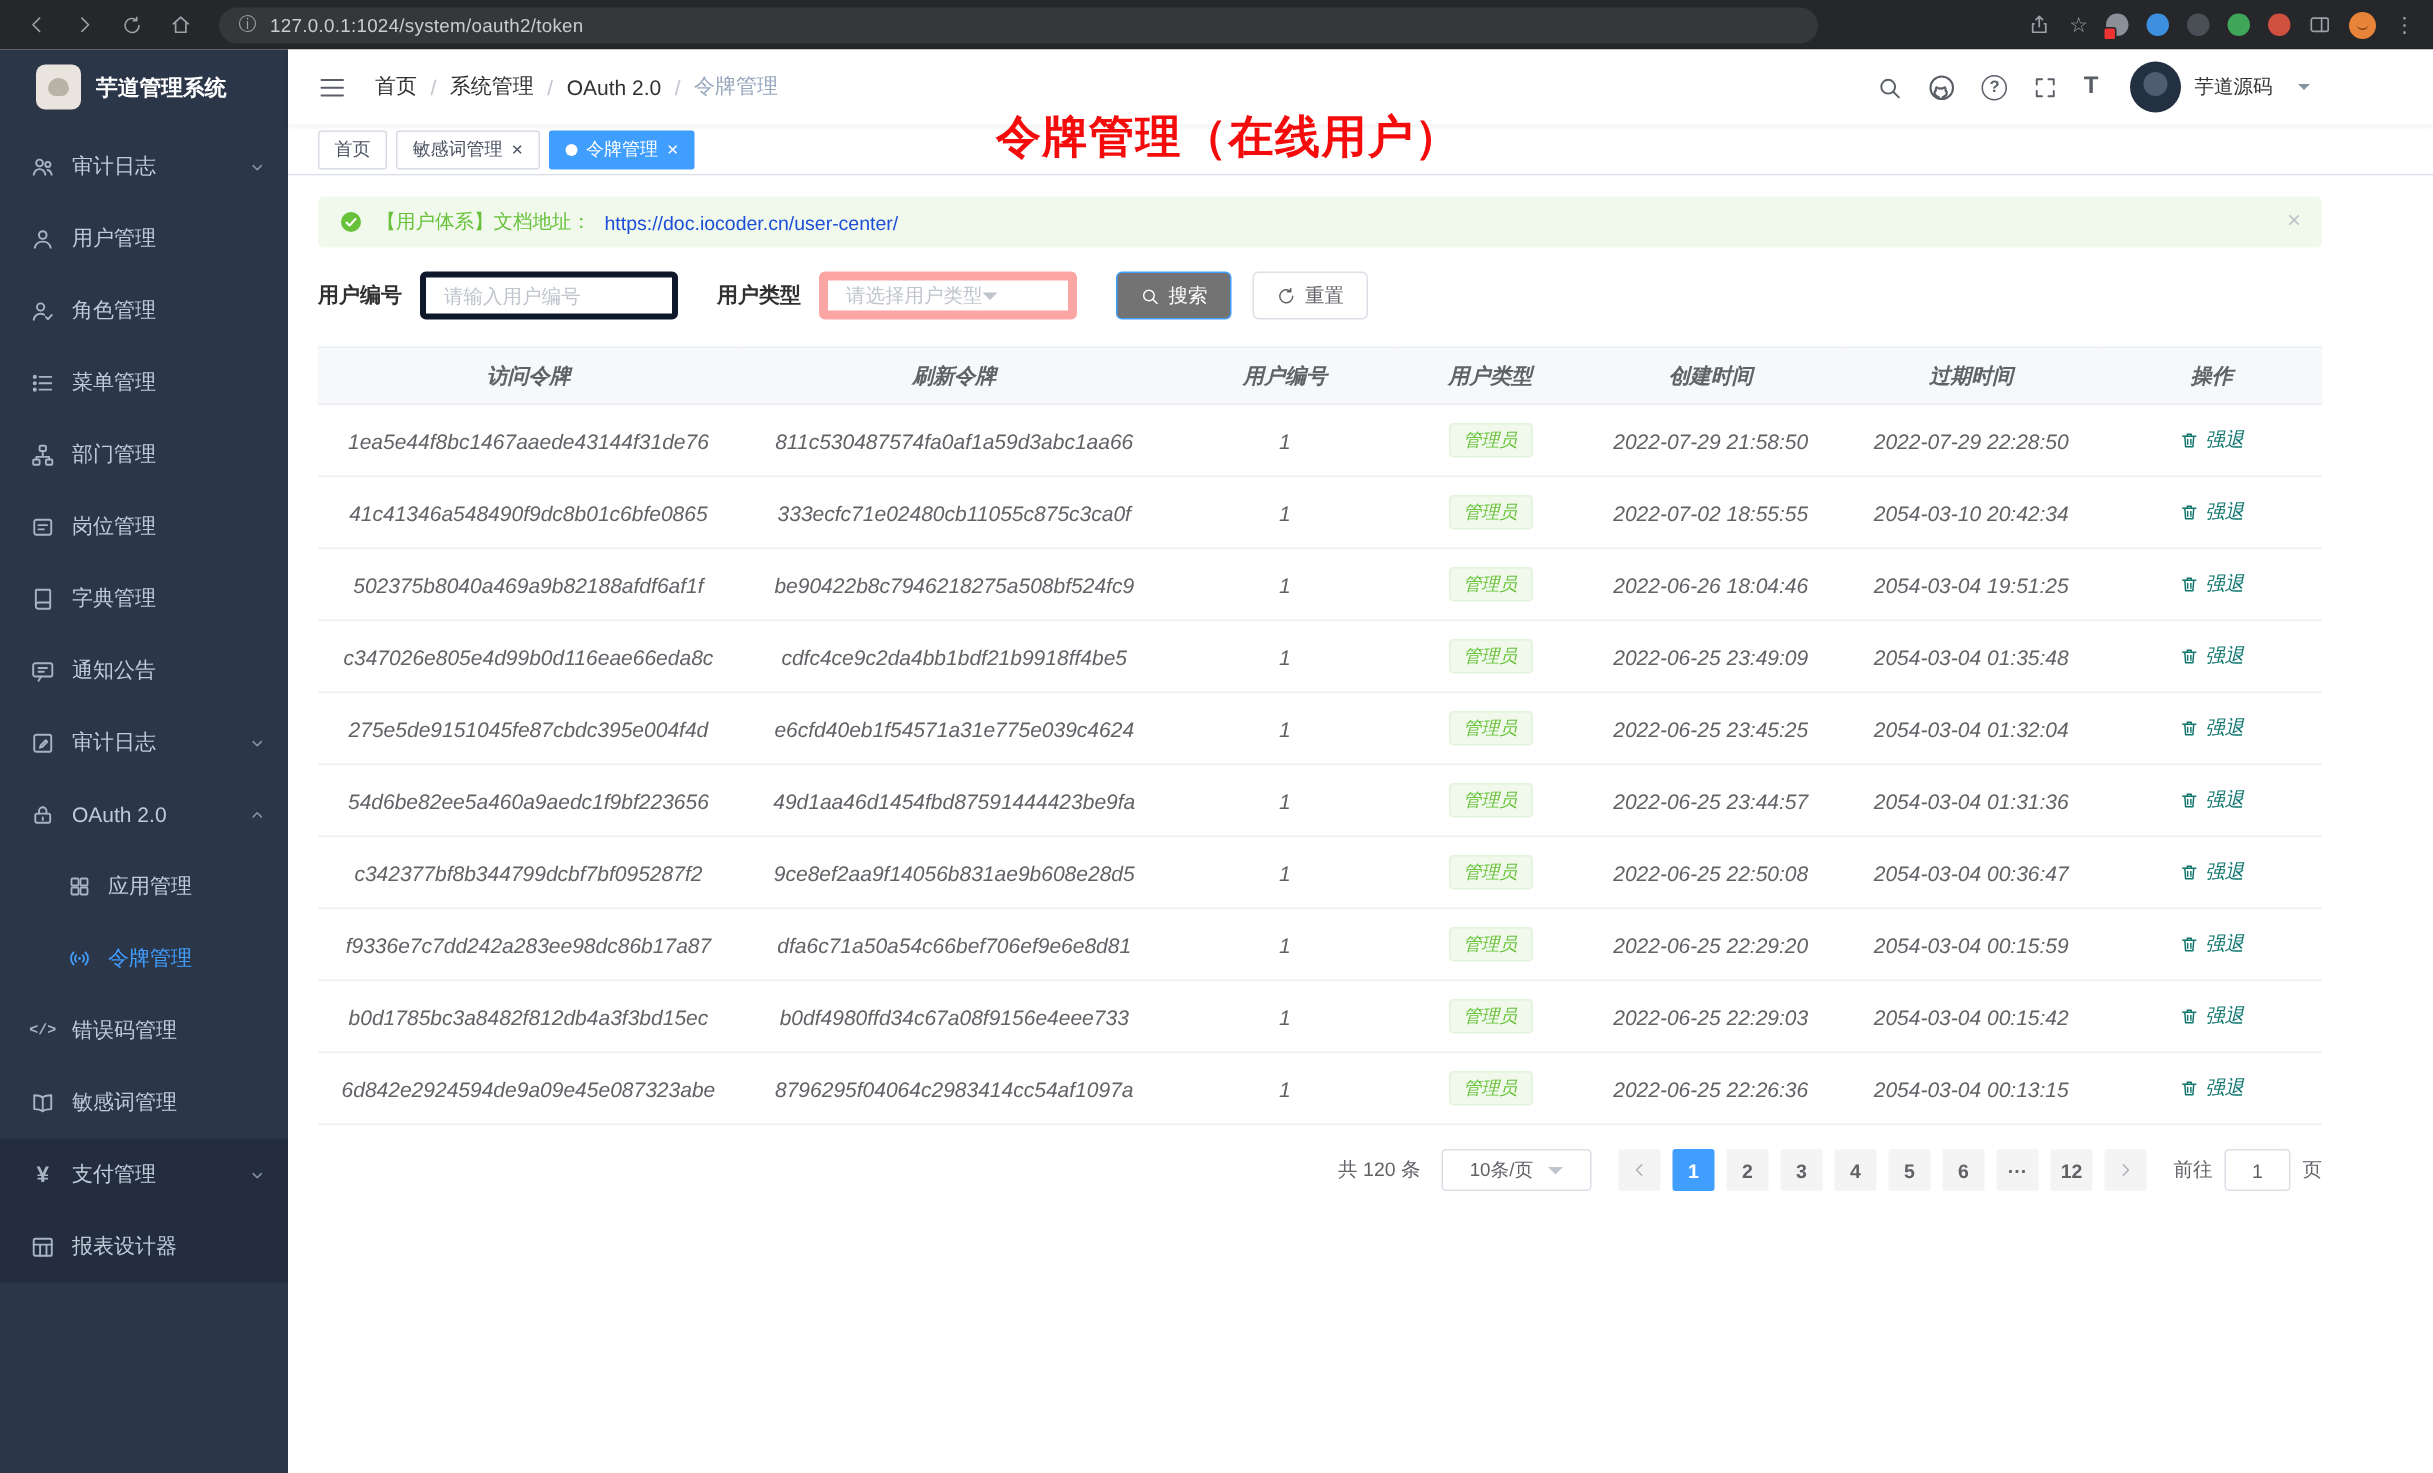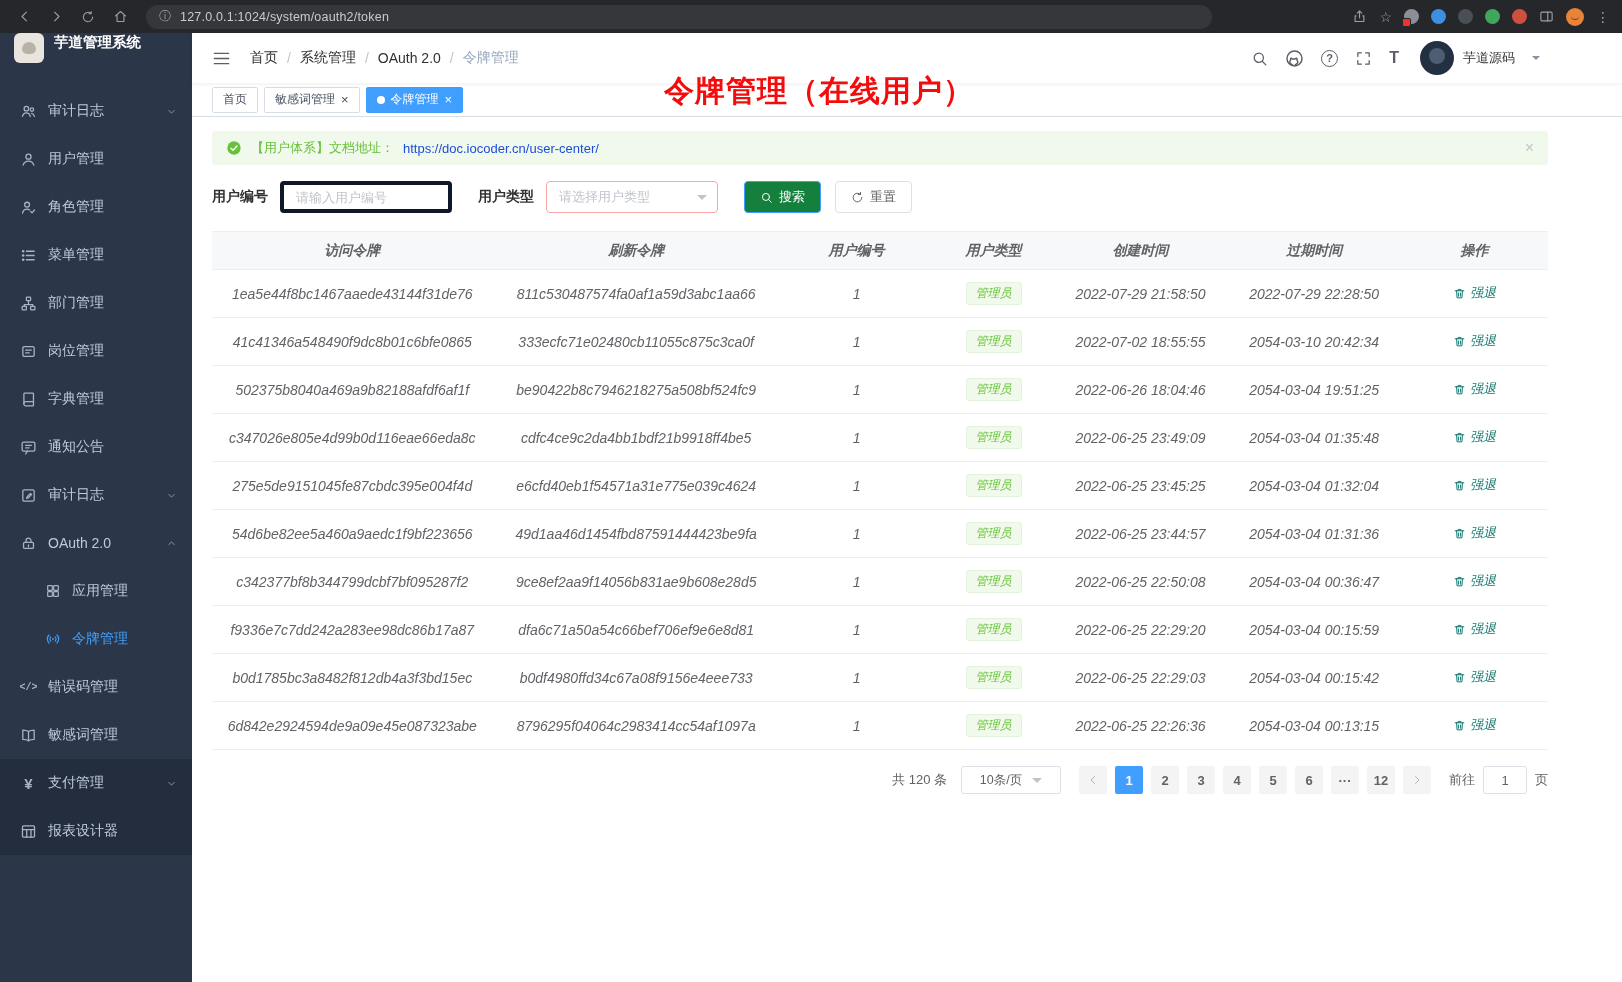--- a/index.html
+++ b/index.html
@@ -19,21 +19,21 @@
   .ext-wrap { position: relative; display: inline-flex; }
   .ext-badge { position: absolute; left: -2px; bottom: -3px; width: 9px; height: 9px; background: #e33; border-radius: 2px; border: 1px solid #26272b; }
   .star-g { font-size: 14px; color: #9aa0a6; }
   .kebab-g { font-size: 14px; color: #9aa0a6; letter-spacing: 0; }
   .bavatar { width: 18px; height: 18px; border-radius: 50%; background: #e8833a; position: relative; }
   .bavatar::after { content: ""; position: absolute; left: 5px; top: 6px; width: 8px; height: 5px; border-bottom: 1.5px solid #7c3c0e; border-radius: 0 0 6px 6px; }
 
   
   .app { display: flex; height: 949px; position: relative; }
   .sidebar { width: 192px; flex-shrink: 0; background: #2b3649; color: #bfcbd9; display: flex; flex-direction: column; }
-  .logo { height: 50px; display: flex; gap: 10px; padding: 0 14px; flex-shrink: 0; }
+  .logo { height: 50px; display: flex; align-items: center; gap: 10px; padding: 0 24px; flex-shrink: 0; }
   .logo-img { width: 30px; height: 30px; border-radius: 6px; background: #e9e4dd; position: relative; }
   .logo-img::after { content: ""; position: absolute; left: 8px; top: 9px; width: 14px; height: 12px; background: #b9b2a6; border-radius: 7px 7px 5px 5px; }
   .logo-title { color: #fff; font-size: 14.5px; font-weight: 700; white-space: nowrap; }
   .nav { flex: 1; padding-top: 4px; overflow: hidden; }
   .nav-item { height: 48px; display: flex; align-items: center; gap: 11px; padding: 0 14px 0 20px; font-size: 14px; cursor: pointer; white-space: nowrap; }
   .nicon { width: 17px; height: 17px; color: #a9b4c3; flex-shrink: 0; display: flex; align-items: center; justify-content: center; }
   .nlabel { flex: 1; }
   .chev { color: #8b97a7; flex-shrink: 0; }
   .chev.up svg { transform: rotate(180deg); }
   .sub .nav-item { padding-left: 44px; }
@@ -73,24 +73,24 @@
   
   .content { flex: 1; padding: 14px 74px 0 20px; background: #fff; overflow: hidden; }
   .alert { height: 34px; background: #f0f9eb; border-radius: 4px; display: flex; align-items: center; gap: 9px; padding: 0 14px; font-size: 13px; color: #67c23a; }
   .alert .link { color: #1d4ed8; text-decoration: none; cursor: pointer; }
   .alert .close { margin-left: auto; color: #c0c4cc; font-size: 16px; cursor: pointer; line-height: 1; }
 
   .filters { display: flex; align-items: center; margin-top: 16px; font-size: 14px; color: #303133; }
   .flabel { font-weight: 700; margin-right: 12px; }
   .finput { width: 172px; height: 32px; border: 4px solid #0f172a; border-radius: 4px; padding: 0 12px; font-size: 13px; color: #606266; outline: none; margin-right: 26px; font-family: inherit; }
   .finput::placeholder { color: #c0c4cc; }
-  .fselect { width: 172px; height: 32px; border: 1px solid #fca5a5; border-radius: 4px; padding: 0 10px 0 12px; display: flex; align-items: center; justify-content: space-between; color: #c0c4cc; font-size: 13px; cursor: pointer; margin-right: 26px; }
+  .fselect { width: 172px; height: 32px; border: 6px solid #fca5a5; border-radius: 4px; padding: 0 10px 0 12px; display: flex; align-items: center; justify-content: flex-start; color: #c0c4cc; font-size: 13px; cursor: pointer; margin-right: 26px; }
   .scaret { width: 0; height: 0; border: 5px solid transparent; border-top-color: #c0c4cc; margin-top: 5px; }
   .btn { height: 32px; border-radius: 4px; display: inline-flex; align-items: center; gap: 6px; padding: 0 15px; font-size: 13px; cursor: pointer; border: 1px solid #dcdfe6; background: #fff; color: #606266; }
-  .btn.primary { background: #15803d; border-color: #409eff; color: #fff; margin-right: 14px; }
+  .btn.primary { background: #737373; border-color: #409eff; color: #fff; margin-right: 14px; }
 
   
   .table-wrap { margin-top: 18px; font-style: italic; }
   table { width: 100%; border-collapse: collapse; table-layout: fixed; }
   th { height: 38px; background: #f7f8fa; color: #606266; font-size: 14px; font-weight: 700; border-top: 1px solid #ebeef5; border-bottom: 1px solid #ebeef5; }
   td { height: 48px; text-align: center; font-size: 14px; color: #606266; border-bottom: 1px solid #ebeef5; white-space: nowrap; overflow: hidden; }
   .tag { display: inline-block; padding: 2px 9px; font-size: 12px; color: #67c23a; background: #f0f9eb; border: 1px solid #e1f3d8; border-radius: 3px; }
   .op { color: #0f766e; font-size: 13px; display: inline-flex; align-items: center; gap: 4px; cursor: pointer; text-decoration: none; }
 
   

